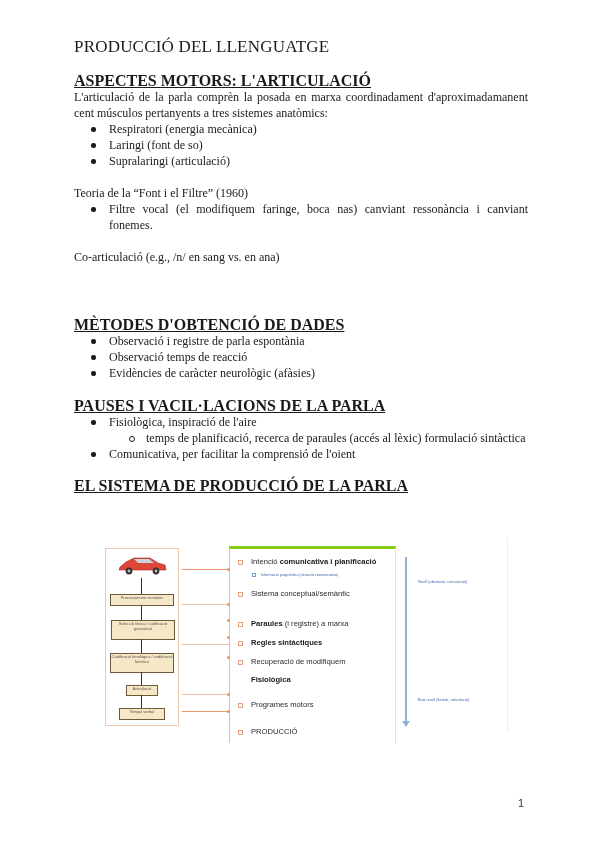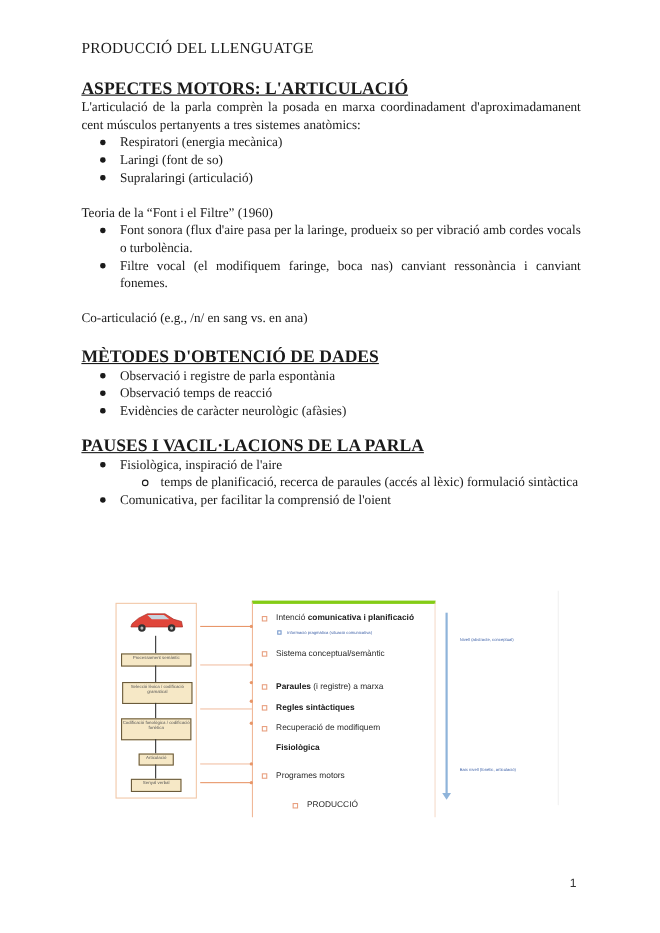--- a/index.html
+++ b/index.html
@@ -1,19 +1,19 @@
 <!DOCTYPE html>
 <html><head>
 <meta charset="utf-8">
 <style>
   html, body { margin: 0; padding: 0; background: #ffffff; }
   body { width: 600px; height: 848px; position: relative; overflow: hidden;
          font-family: "Liberation Serif", "DejaVu Serif", serif; color: #1a1a1a; }
   .page { position: absolute; left: 0; top: 0; width: 600px; height: 848px; }
-  .title { position: absolute; left: 74px; top: 37px; font-size: 14px; letter-spacing: 0.2px; }
+  .title { position: absolute; left: 74px; top: 37px; font-size: 17px; letter-spacing: 0.2px; }
   .block { position: absolute; left: 74px; width: 454px; font-size: 12px; line-height: 16px; }
   .h { font-weight: bold; text-decoration: underline; font-size: 16px; }
   .p { text-align: justify; }
   ul { list-style: none; margin: 0; padding: 0; }
   li.b1 { position: relative; padding-left: 35px; text-align: justify; }
   li.b1::before { content: ""; position: absolute; left: 17px; top: 6px; width: 4.5px; height: 4.5px;
                   border-radius: 50%; background: #1a1a1a; }
   li.b2 { position: relative; padding-left: 72px; text-align: justify; }
   li.b2::before { content: ""; position: absolute; left: 55px; top: 5.5px; width: 4px; height: 4px;
                   border-radius: 50%; border: 1px solid #1a1a1a; }
@@ -59,21 +59,20 @@
     <div class="h">ASPECTES MOTORS: L'ARTICULACIÓ</div>
     <div class="p">L'articulació de la parla comprèn la posada en marxa coordinadament d'aproximadamanent cent músculos pertanyents a tres sistemes anatòmics:</div>
     <ul>
       <li class="b1">Respiratori (energia mecànica)</li>
       <li class="b1">Laringi (font de so)</li>
       <li class="b1">Supralaringi (articulació)</li>
     </ul>
     <div class="gap"></div>
     <div>Teoria de la “Font i el Filtre” (1960)</div>
     <ul>
-      <li class="b1">Font sonora (flux d'aire pasa per la laringe, produeix so per vibració amb cordes vocals o turbolència.</li>
       <li class="b1">Filtre vocal (el modifiquem faringe, boca nas) canviant ressonància i canviant fonemes.</li>
     </ul>
     <div class="gap"></div>
     <div>Co-articulació (e.g., /n/ en sang vs. en ana)</div>
   </div>
 
   <div class="block" style="top:317px;">
     <div class="h">MÈTODES D'OBTENCIÓ DE DADES</div>
     <ul>
       <li class="b1">Observació i registre de parla espontània</li>
@@ -83,20 +82,21 @@
   </div>
 
   <div class="block" style="top:398px;">
     <div class="h">PAUSES I VACIL·LACIONS DE LA PARLA</div>
     <ul>
       <li class="b1">Fisiològica, inspiració de l'aire</li>
       <li class="b2">temps de planificació, recerca de paraules (accés al lèxic) formulació sintàctica</li>
       <li class="b1">Comunicativa, per facilitar la comprensió de l'oient</li>
     </ul>
     <div class="gap"></div>
+    <div class="h">EL SISTEMA DE PRODUCCIÓ DE LA PARLA</div>
   </div>
 
   <div class="diagram">
     <div class="left-panel">
       <svg class="car" viewBox="0 0 52 24">
         <path d="M4 14 L10 9 L18 5 L34 5 L42 10 L49 12 L50 17 L3 17 Z" fill="#e0453a" stroke="#a02820" stroke-width="0.6"></path>
         <path d="M18 6 L22 10 L38 10 L33 6 Z" fill="#c8d4de"></path>
         <circle cx="13" cy="18" r="3.4" fill="#333"></circle>
         <circle cx="40" cy="18" r="3.4" fill="#333"></circle>
         <circle cx="13" cy="18" r="1.4" fill="#bbb"></circle>
@@ -138,21 +138,21 @@
       </div>
       <div class="ritem" style="top:108px;">
         <span class="sq"></span><span>Recuperació de modifiquem</span>
       </div>
       <div class="ritem" style="top:126px;left:21px;">
         <b>Fisiològica</b>
       </div>
       <div class="ritem" style="top:151px;">
         <span class="sq"></span><span>Programes motors</span>
       </div>
-      <div class="ritem" style="top:178px;margin-left:28px;">
+      <div class="ritem" style="top:178px;">
         <span class="sq"></span><span>PRODUCCIÓ</span>
       </div>
     </div>
 
     <div class="dot" style="left:124px;top:37px;"></div>
     <div class="dot" style="left:124px;top:72px;"></div>
     <div class="dot" style="left:124px;top:88px;"></div>
     <div class="dot" style="left:124px;top:105px;"></div>
     <div class="dot" style="left:124px;top:125px;"></div>
     <div class="dot" style="left:124px;top:162px;"></div>

